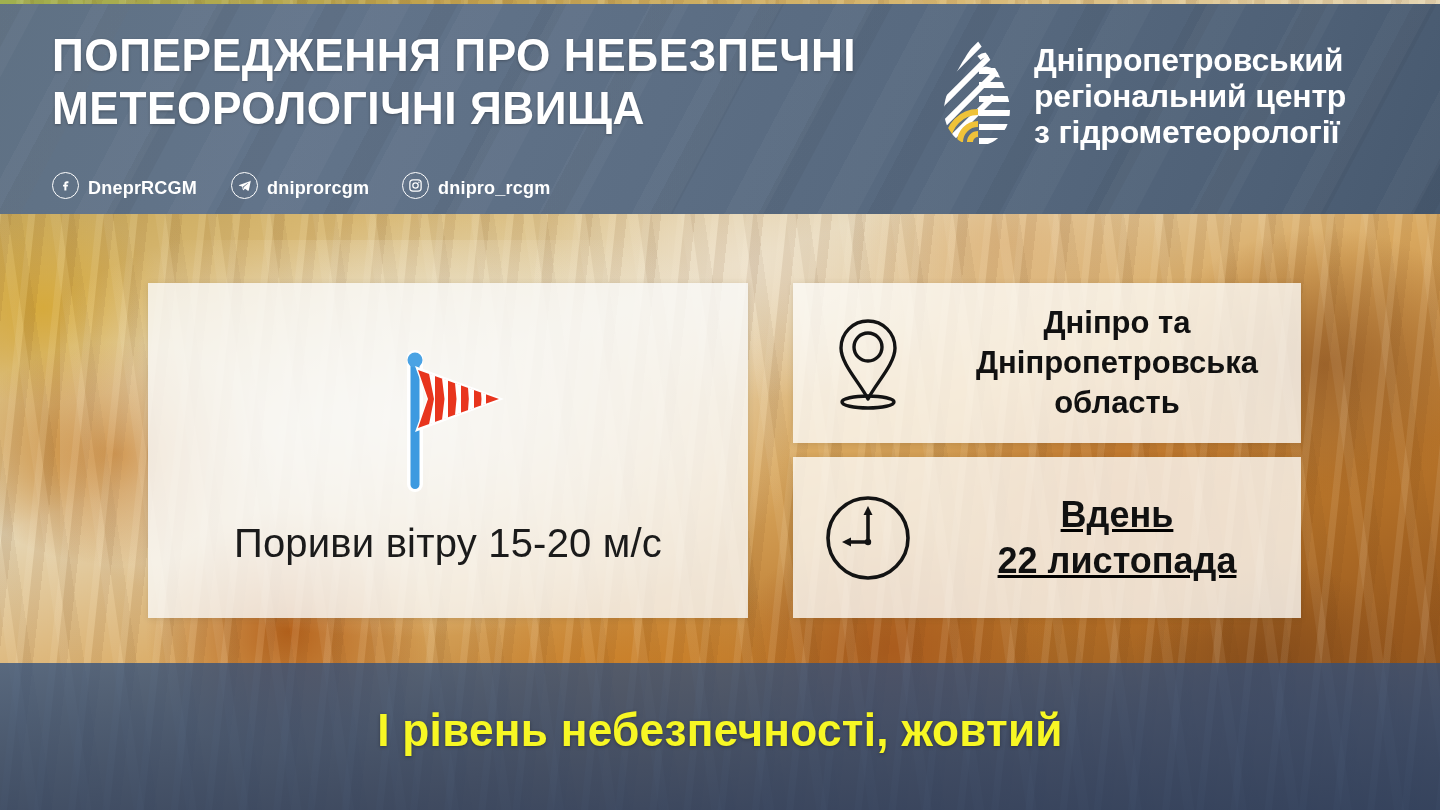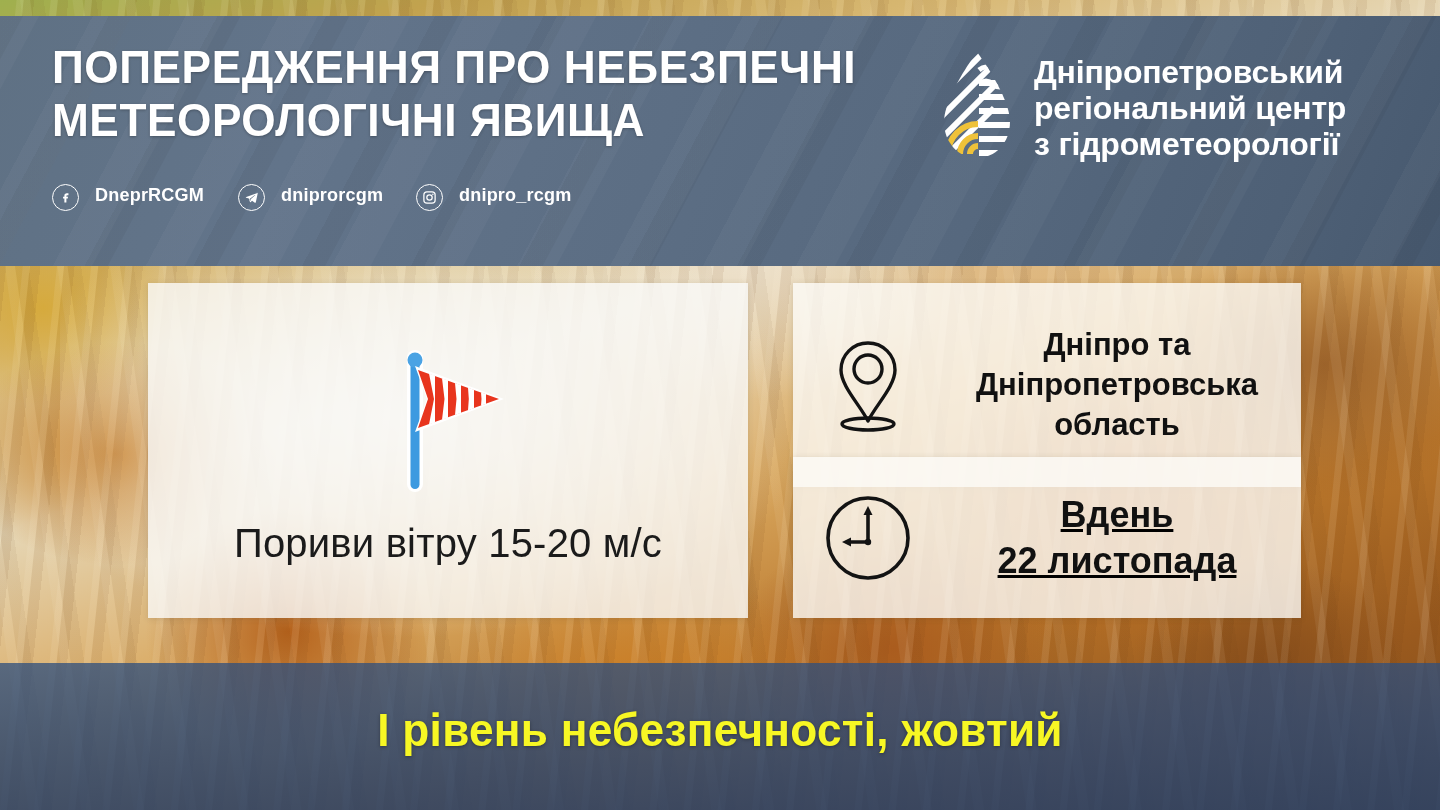--- a/index.html
+++ b/index.html
@@ -49,21 +49,21 @@
     opacity:.7;
   }
   
   .bg-haze{
     position:absolute;left:60px;top:240px;width:760px;height:400px;
     background:radial-gradient(ellipse at 45% 45%, rgba(246,244,238,.78) 0%, rgba(246,244,238,0) 70%);
   }
 
   
   .header{
-    position:absolute;left:0;top:16px;width:1440px;height:250px;
+    position:absolute;left:0;top:4px;width:1440px;height:210px;
     background:
       repeating-linear-gradient(118deg,
         rgba(255,255,255,0.030) 0px, rgba(255,255,255,0.030) 34px,
         rgba(255,255,255,0.000) 35px, rgba(255,255,255,0.000) 82px),
       repeating-linear-gradient(118deg,
         rgba(0,0,0,0.045) 0px, rgba(0,0,0,0.045) 20px,
         rgba(0,0,0,0.000) 21px, rgba(0,0,0,0.000) 96px),
       linear-gradient(110deg,#5f7184 0%,#62748a 22%,#5c6e84 46%,#56687e 68%,#4e6076 88%,#47596f 100%);
   }
   .header-title{
@@ -77,21 +77,21 @@
     transform-origin:left top;
     text-shadow:0 1px 3px rgba(0,0,0,.28);
     white-space:pre-line;
     margin:0;
   }
 
   .socials{
     position:absolute;left:52px;top:168px;
     display:flex;align-items:center;gap:28px;
   }
-  .social{display:flex;align-items:flex-start;gap:16px;}
+  .social{display:flex;align-items:flex-end;gap:9px;}
   .social-ring{
     width:25px;height:25px;border-radius:50%;
     border:1.6px solid #ffffff;
     display:flex;align-items:center;justify-content:center;
     flex:0 0 auto;
   }
   .social-label{
     color:#ffffff;font-size:19px;font-weight:bold;letter-spacing:.2px;
     transform:scaleX(0.95);transform-origin:left center;
   }
@@ -123,21 +123,21 @@
     display:flex;flex-direction:column;align-items:center;justify-content:center;
   }
   .wind-icon{width:132px;height:152px;margin-top:8px;}
   .wind-label{
     margin-top:25px;
     font-size:40px;color:#1b1b1b;font-weight:normal;letter-spacing:.2px;
     white-space:nowrap;
   }
 
   .card-right{
-    left:793px;top:283px;width:508px;height:204px;
+    left:793px;top:283px;width:508px;height:160px;
   }
   .card-right2{
     left:793px;top:457px;width:508px;height:161px;text-decoration:underline;
   }
   .row{display:flex;align-items:center;height:100%;}
   .row-icon{
     width:150px;flex:0 0 auto;display:flex;align-items:center;justify-content:center;
   }
   .row-text{
     flex:1 1 auto;display:flex;align-items:center;justify-content:center;

